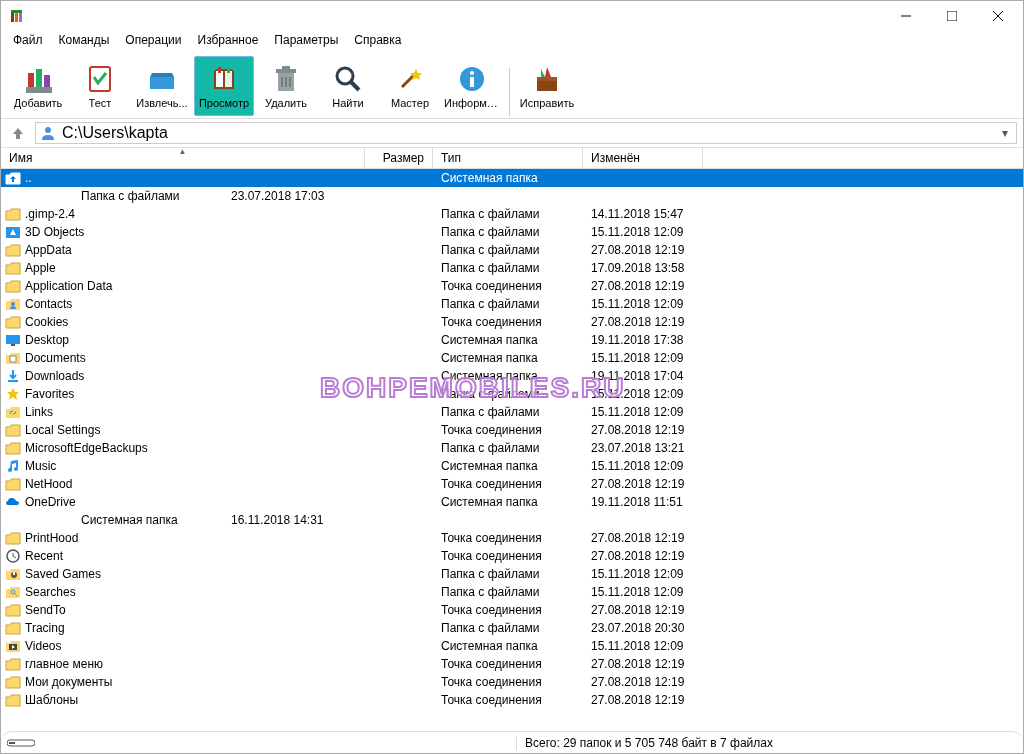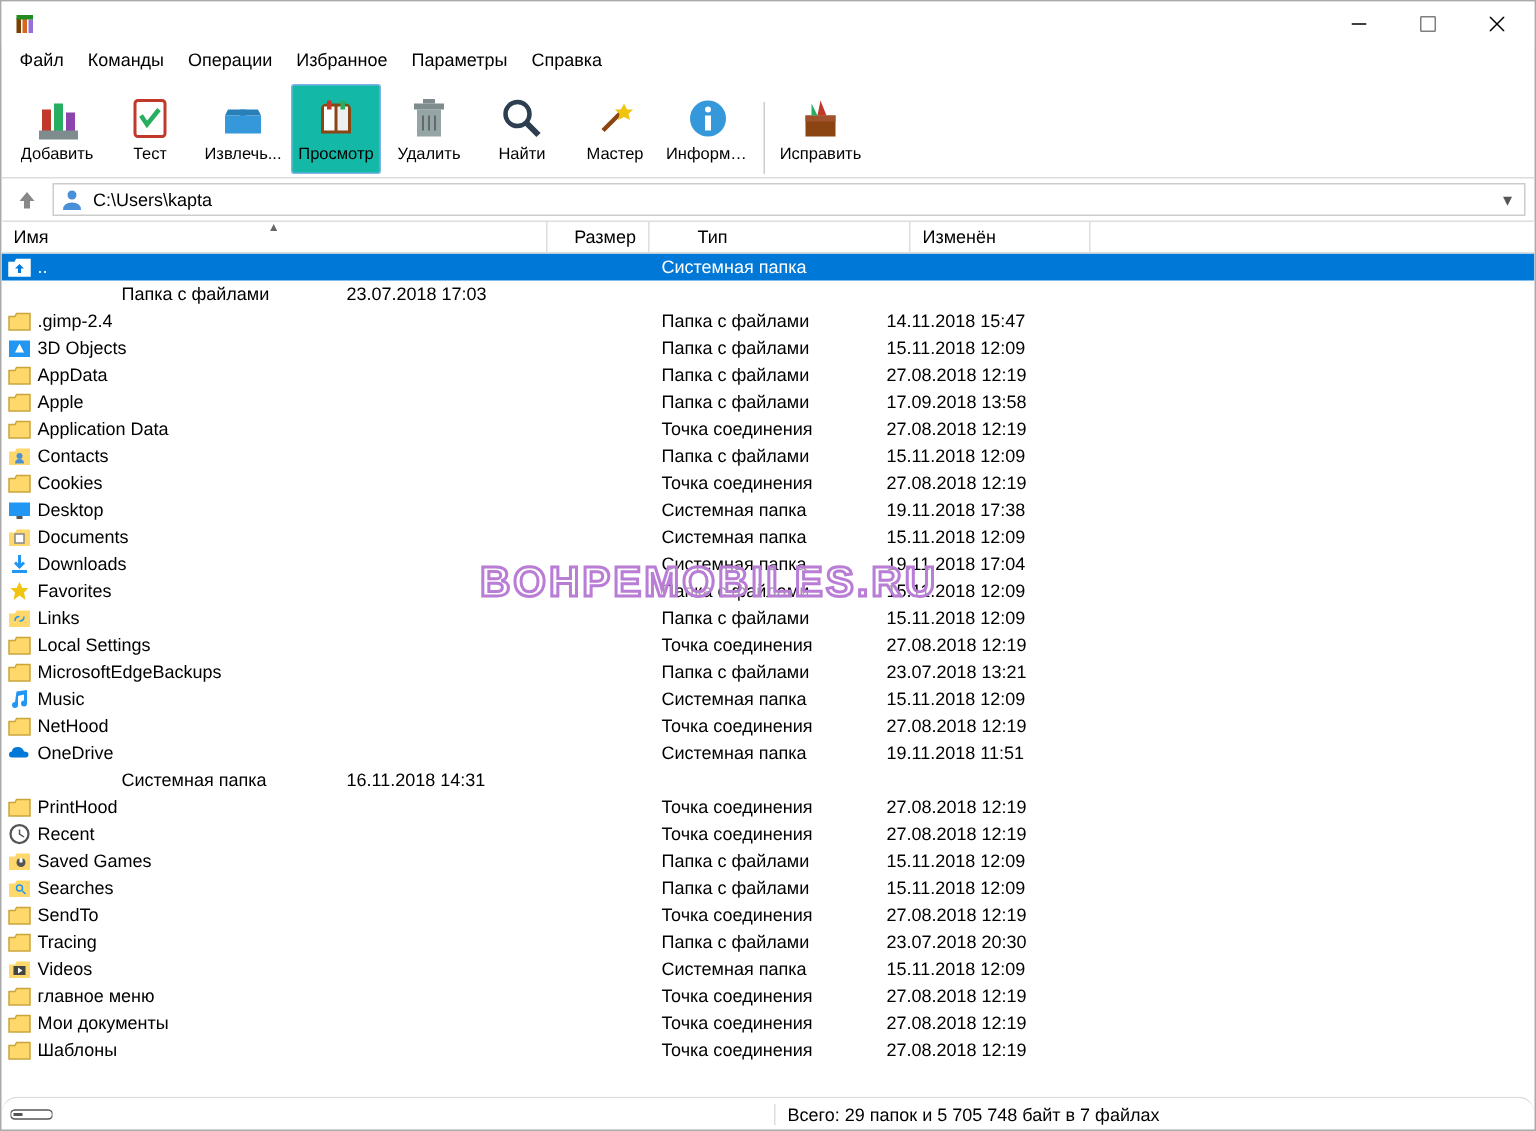--- a/index.html
+++ b/index.html
@@ -13,28 +13,28 @@
 .toolbar { height: 66px; display: flex; align-items: flex-end; padding: 2px 6px; border-bottom: 1px solid #ddd; }
 .toolbar .tb { display: flex; flex-direction: column; align-items: center; justify-content: center; width: 60px; height: 60px; border: 1px solid transparent; border-radius: 2px; margin: 0 1px; }
 .toolbar .tb.active { border: 1px solid #7eb4ea; background: #14b8a6; }
 .toolbar .tb .ico { width: 32px; height: 32px; display: flex; align-items: center; justify-content: center; }
 .toolbar .tb .lbl { font-size: 11px; margin-top: 2px; overflow: hidden; white-space: nowrap; max-width: 56px; text-overflow: ellipsis; }
 .toolbar .sep { width: 1px; height: 48px; background: #ccc; margin: 0 6px; }
 .addressbar { height: 28px; display: flex; align-items: center; padding: 2px 6px; gap: 6px; }
 .addressbar .up { width: 22px; height: 22px; display: flex; align-items: center; justify-content: center; }
 .addressbar .path { flex: 1; height: 22px; border: 1px solid #ccc; display: flex; align-items: center; padding: 0 4px; gap: 6px; }
 .addressbar .path .usericon { width: 16px; height: 16px; }
-.addressbar .path input { border: none; outline: none; flex: 1; font-size: 12px; }
+.addressbar .path input { border: none; outline: none; flex: 1; font-size: 16px; }
 .addressbar .path .dd { width: 14px; text-align: center; color: #555; }
 .columnhead { height: 22px; display: flex; align-items: center; border-top: 1px solid #ddd; border-bottom: 1px solid #ddd; background: #fff; }
 .columnhead .ch { padding: 0 8px; height: 100%; display: flex; align-items: center; border-right: 1px solid #ddd; }
 .ch-name { width: 364px; position: relative; }
 .ch-name .sort { position: absolute; left: 50%; top: -1px; transform: translateX(-50%); font-size: 8px; color: #666; }
 .ch-size { width: 68px; justify-content: flex-end; }
-.ch-type { width: 150px; margin-left: 24px; }
+.ch-type { width: 150px; }
 .ch-date { width: 120px; }
 .filelist { flex: 1; overflow-y: scroll; overflow-x: hidden; }
 .row { height: 18px; display: flex; align-items: center; padding-left: 4px; }
 .row.selected { background: #0078d7; color: #fff; }
 .row .cell-name { width: 360px; display: flex; align-items: center; gap: 4px; }
 .row .cell-size { width: 68px; text-align: right; padding-right: 8px; }
 .row .cell-type { width: 150px; padding-left: 8px; }
 .row .cell-date { width: 120px; padding-left: 8px; }
 .row .ficon { width: 16px; height: 16px; display: flex; align-items: center; justify-content: center; flex-shrink: 0; }
 .statusbar { height: 22px; border-top: 1px solid #ddd; display: flex; align-items: center; border-radius: 11px; }

